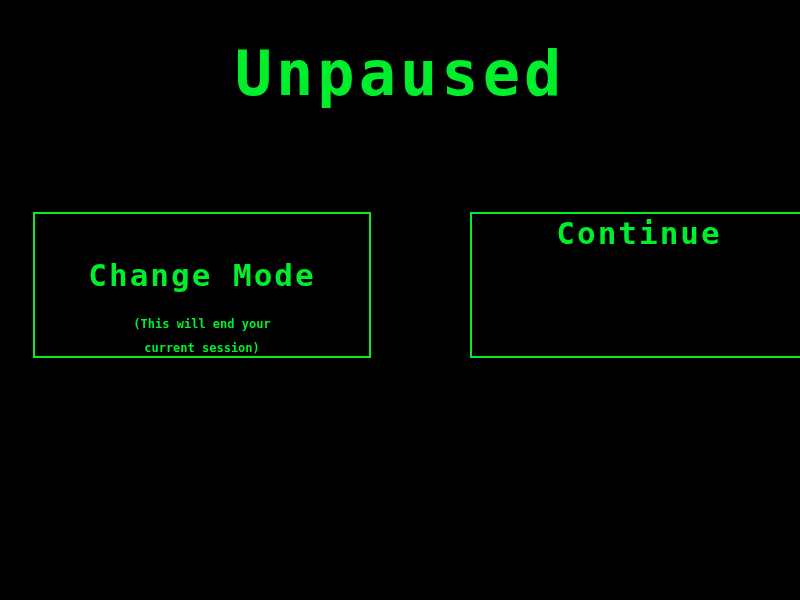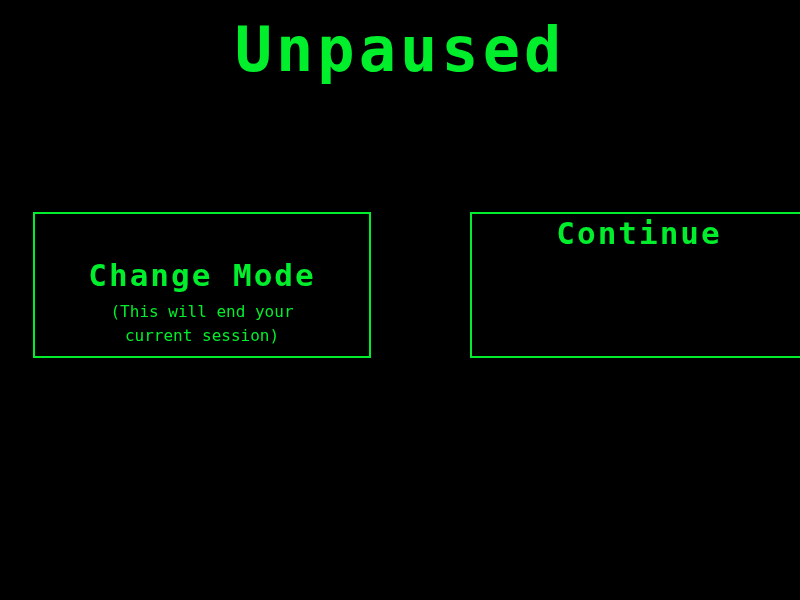--- a/index.html
+++ b/index.html
@@ -17,21 +17,21 @@
     overflow: hidden;
     font-family: "DejaVu Sans Mono", "Liberation Mono", monospace;
     -webkit-font-smoothing: none;
     font-smooth: never;
   }
 
   
   #title {
     position: absolute;
     left: 0;
-    top: 12px;
+    top: 36px;
     width: 800px;
     text-align: center;
     color: #00ee2b;
     font-family: "DejaVu Sans Mono", "Liberation Mono", monospace;
     font-size: 62px;
     font-weight: 700;
     letter-spacing: 4px;
     line-height: 76px;
     white-space: pre;
   }
@@ -76,26 +76,26 @@
     font-size: 31px;
     font-weight: 700;
     letter-spacing: 2px;
     line-height: 38px;
     color: #00ee2b;
     white-space: pre;
   }
 
   .btn-sublabel {
     font-family: "DejaVu Sans Mono", "Liberation Mono", monospace;
-    font-size: 16px;
-    font-weight: 400;
+    font-size: 12px;
+    font-weight: 700;
     letter-spacing: 0px;
     line-height: 24px;
     color: #00ee2b;
-    margin-top: 6px;
+    margin-top: 18px;
     white-space: pre-line;
   }
 
   
   #lower-empty-area {
     position: absolute;
     left: 0;
     top: 360px;
     width: 800px;
     height: 240px;

